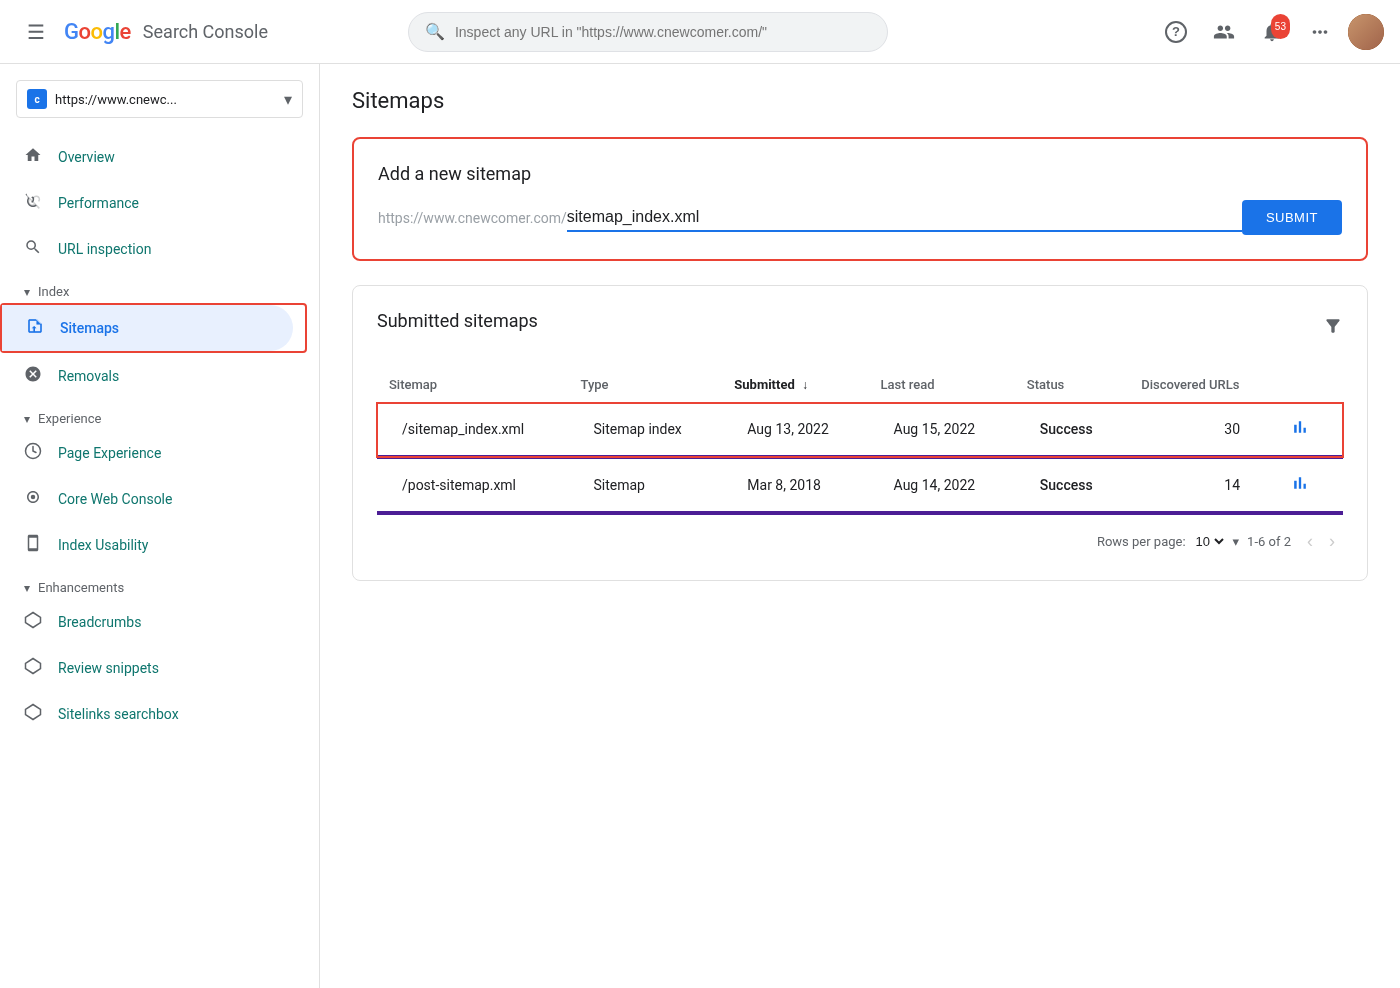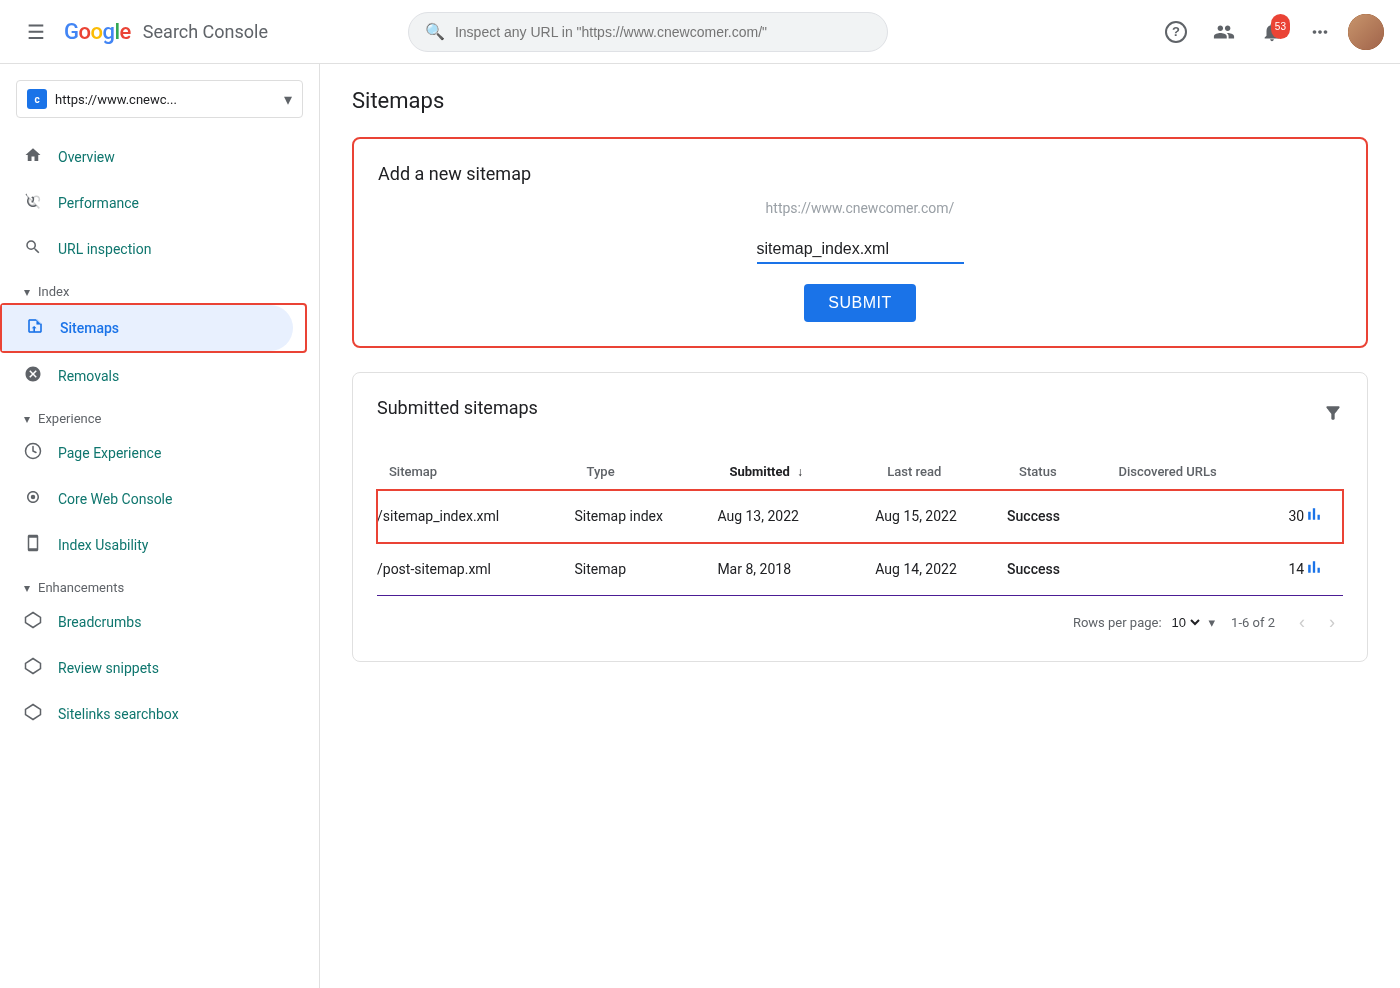--- a/index.html
+++ b/index.html
@@ -105,39 +105,39 @@
       margin-bottom: 24px;
     }
 
     
     .add-sitemap-card {
       border: 2.5px solid #EA4335; border-radius: 8px;
       padding: 24px; margin-bottom: 24px;
     }
     .card-title { font-size: 18px; font-weight: 400; color: #202124; margin-bottom: 16px; }
     .sitemap-input-row {
-      display: flex; align-items: center; gap: 20px; flex-direction: column;
+      display: flex; align-items: center; gap: 0;
     }
     .sitemap-prefix {
       font-size: 14px; color: #9aa0a6; flex-shrink: 0;
     }
     .sitemap-input-wrapper {
       flex: 1; display: flex; align-items: center;
       border-bottom: 2px solid #1a73e8;
       padding: 4px 0;
     }
     .sitemap-input {
       border: none; outline: none; font-size: 16px;
       color: #202124; font-weight: 500; background: transparent;
       width: 100%;
     }
     .submit-btn {
       background: #1a73e8; color: #fff; border: none;
       border-radius: 4px; padding: 10px 24px;
-      font-size: 16px; font-weight: 500; cursor: pointer;
+      font-size: 13px; font-weight: 500; cursor: pointer;
       letter-spacing: 0.5px; text-transform: uppercase;
     }
 
     
     .submitted-card {
       border: 1px solid #e0e0e0; border-radius: 8px;
       padding: 24px;
     }
     .submitted-card-header {
       display: flex; align-items: center; justify-content: space-between;
@@ -146,37 +146,37 @@
     .filter-icon { font-size: 20px; color: #5f6368; cursor: pointer; }
 
     .table { width: 100%; border-collapse: collapse; }
     .table th {
       text-align: left; padding: 10px 12px;
       font-size: 13px; font-weight: 500; color: #5f6368;
       border-bottom: 1px solid #e0e0e0;
     }
     .table th.sorted { color: #202124; font-weight: 700; }
     .table td {
-      padding: 14px 0; font-size: 14px; color: #202124;
-      border-bottom: 1px solid #4c1d95;
+      padding: 14px 25px; font-size: 14px; color: #202124;
+      border-bottom: 4px solid #4c1d95;
     }
     .table tr.highlighted td {
       background: transparent;
     }
     .table tr.highlighted {
       outline: 2px solid #EA4335;
       outline-offset: -1px;
     }
     .status-success { color: #1e8e3e; font-weight: 500; }
     .sort-arrow { margin-left: 4px; font-size: 12px; }
     .bar-icon { color: #1a73e8; font-size: 18px; cursor: pointer; }
 
     .pagination-row {
       display: flex; align-items: center; justify-content: flex-end;
-      padding: 12px 0 0; gap: 8px; font-size: 13px; color: #5f6368;
+      padding: 12px 0 0; gap: 0; font-size: 13px; color: #5f6368;
     }
     .rows-per-page { display: flex; align-items: center; gap: 6px; }
     .rpp-select {
       border: none; background: transparent; font-size: 13px;
       color: #202124; cursor: pointer; outline: none;
     }
     .page-nav-btn {
       border: none; background: transparent; cursor: pointer;
       color: #5f6368; font-size: 18px; padding: 4px 8px;
       border-radius: 50%; display: flex; align-items: center; justify-content: center;

